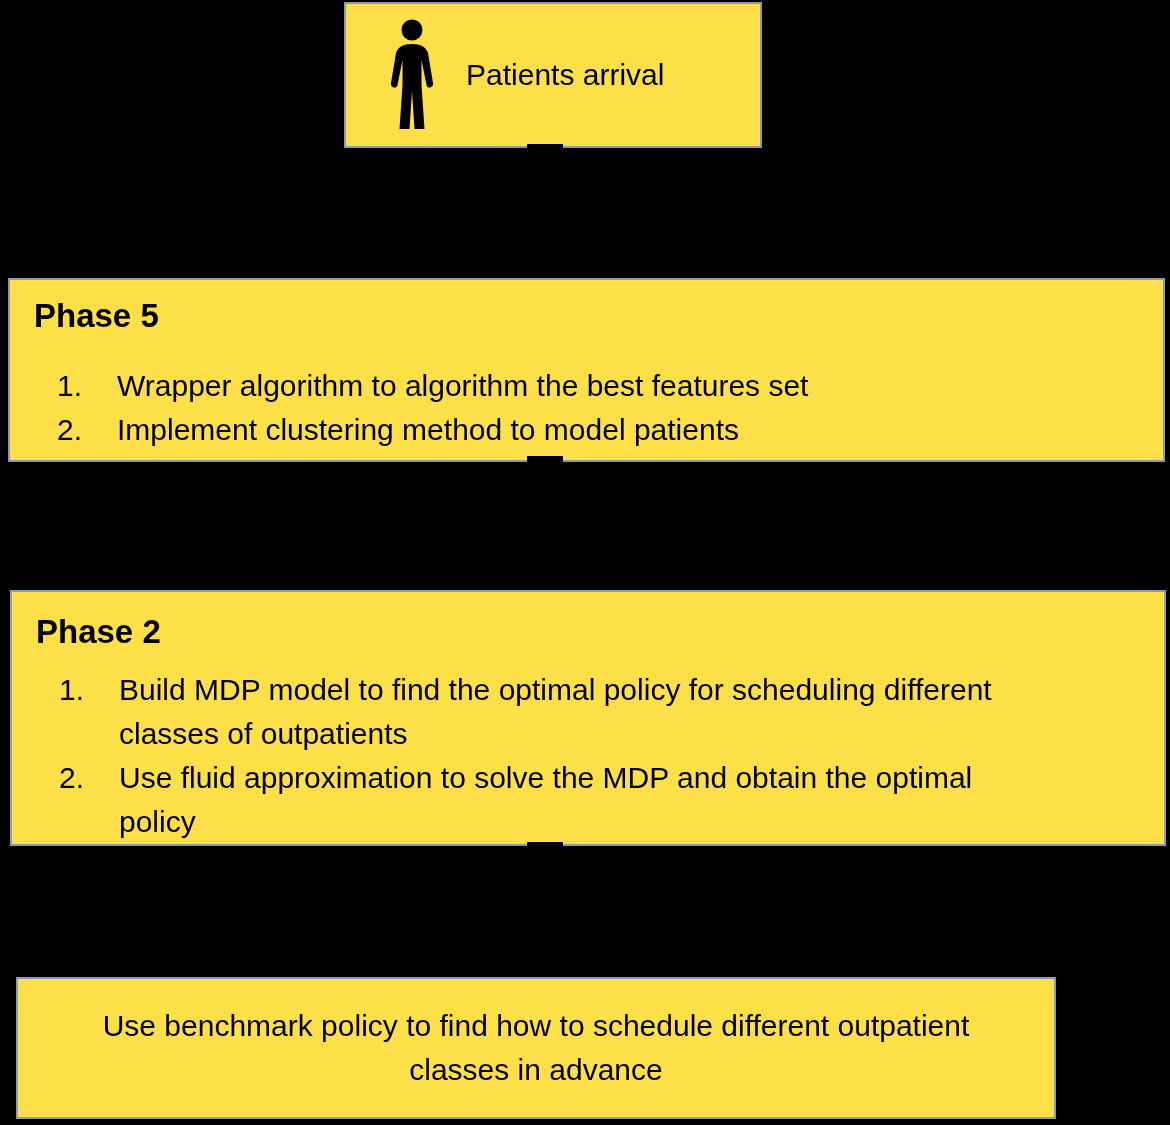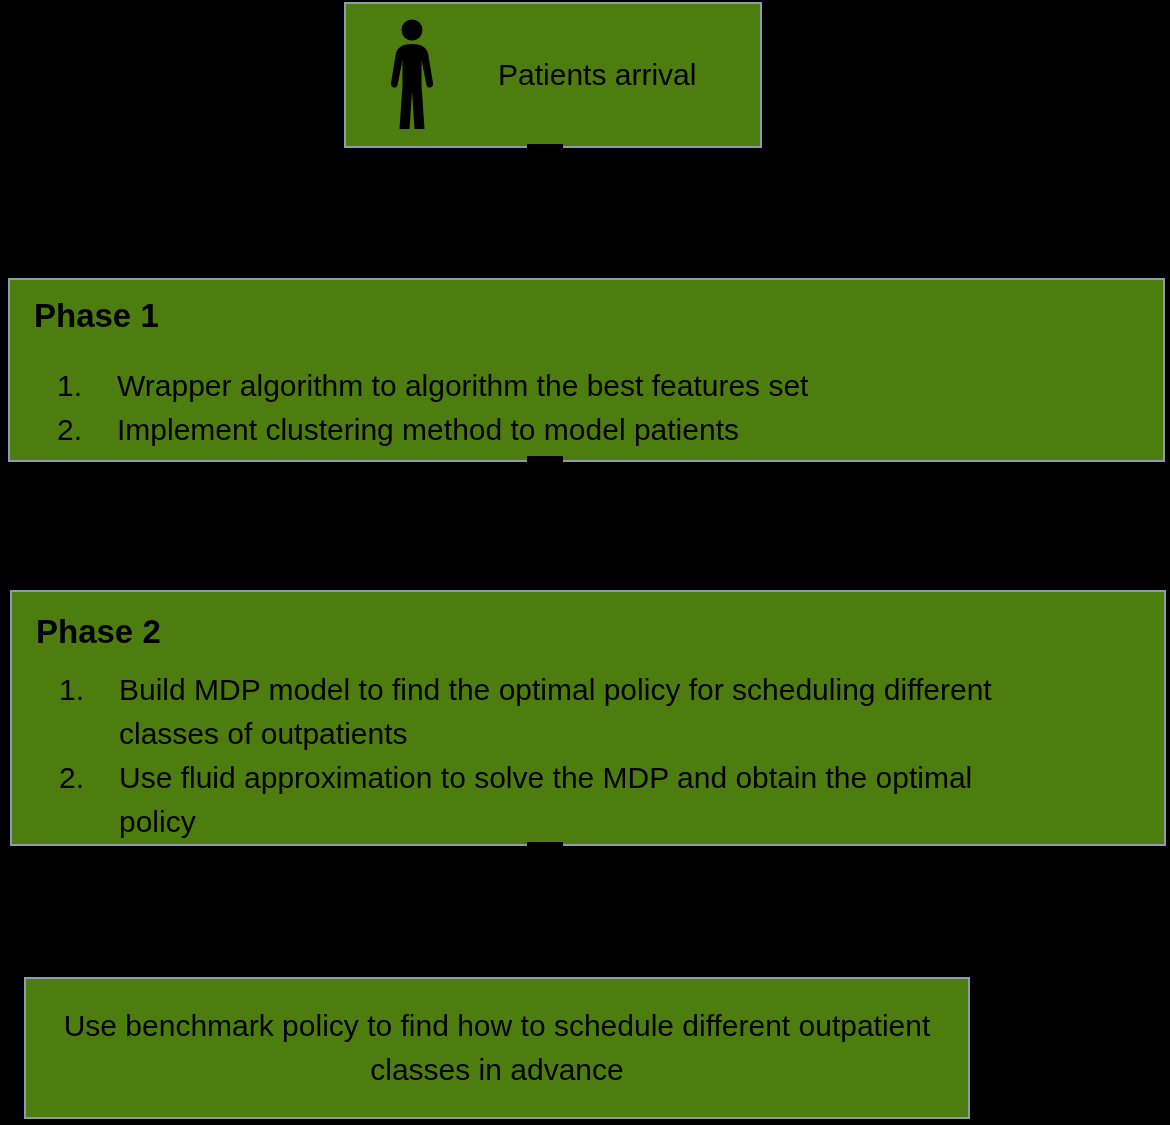--- a/index.html
+++ b/index.html
@@ -11,24 +11,23 @@
     position: relative;
     width: 1170px;
     height: 1125px;
     background: #000000;
     overflow: hidden;
     font-family: "Liberation Sans", "DejaVu Sans", sans-serif;
     color: #000000;
   }
   .node {
     position: absolute;
-    background: #4d7c0f;
+    background: #fde047;
     border: 2px solid #8c9bb4;
     box-sizing: border-box;
-    gap: 32px;
   }
   
   #arrival {
     left: 344px; top: 2px;
     width: 418px; height: 146px;
     display: flex;
     align-items: center;
     padding-left: 39px;
   }
   #arrival .person {
@@ -67,22 +66,22 @@
   .row .num {
     flex: 0 0 60px;
     margin-left: 23px;
   }
   .row .text {
     flex: 1 1 auto;
     white-space: pre-line;
   }
   
   #benchmark {
-    left: 24px; top: 977px;
-    width: 946px; height: 142px;
+    left: 16px; top: 977px;
+    width: 1040px; height: 142px;
     display: flex;
     align-items: center;
     justify-content: center;
     text-align: center;
     font-size: 30px;
     line-height: 44px;
   }
   #benchmark .text { white-space: pre-line; }
   
   .connector {
@@ -105,21 +104,21 @@
       <svg viewBox="0 0 54 112" xmlns="http://www.w3.org/2000/svg" fill="#000000">
         <circle cx="27" cy="11" r="10.5"></circle>
         <path d="M27,25
                  c9,0 14,3 16,9 l5,30 c1,4.5 -5.5,6.5 -6.5,2 l-5,-25 l0,25 l3,44 l-10,0 l-2.5,-38 l-2.5,38 l-10,0 l3,-44 l0,-25 l-5,25 c-1,4.5 -7.5,2.5 -6.5,-2 l5,-30 c2,-6 7,-9 16,-9 z"></path>
       </svg>
     </div>
     <div class="label">Patients arrival</div>
   </div>
 
   <div class="node" id="phase1">
-    <div class="phase-title">Phase 1</div>
+    <div class="phase-title">Phase 5</div>
     <div class="list">
       <div class="row">
         <div class="num">1.</div>
         <div class="text">Wrapper algorithm to algorithm the best features set</div>
       </div>
       <div class="row">
         <div class="num">2.</div>
         <div class="text">Implement clustering method to model patients</div>
       </div>
     </div>

